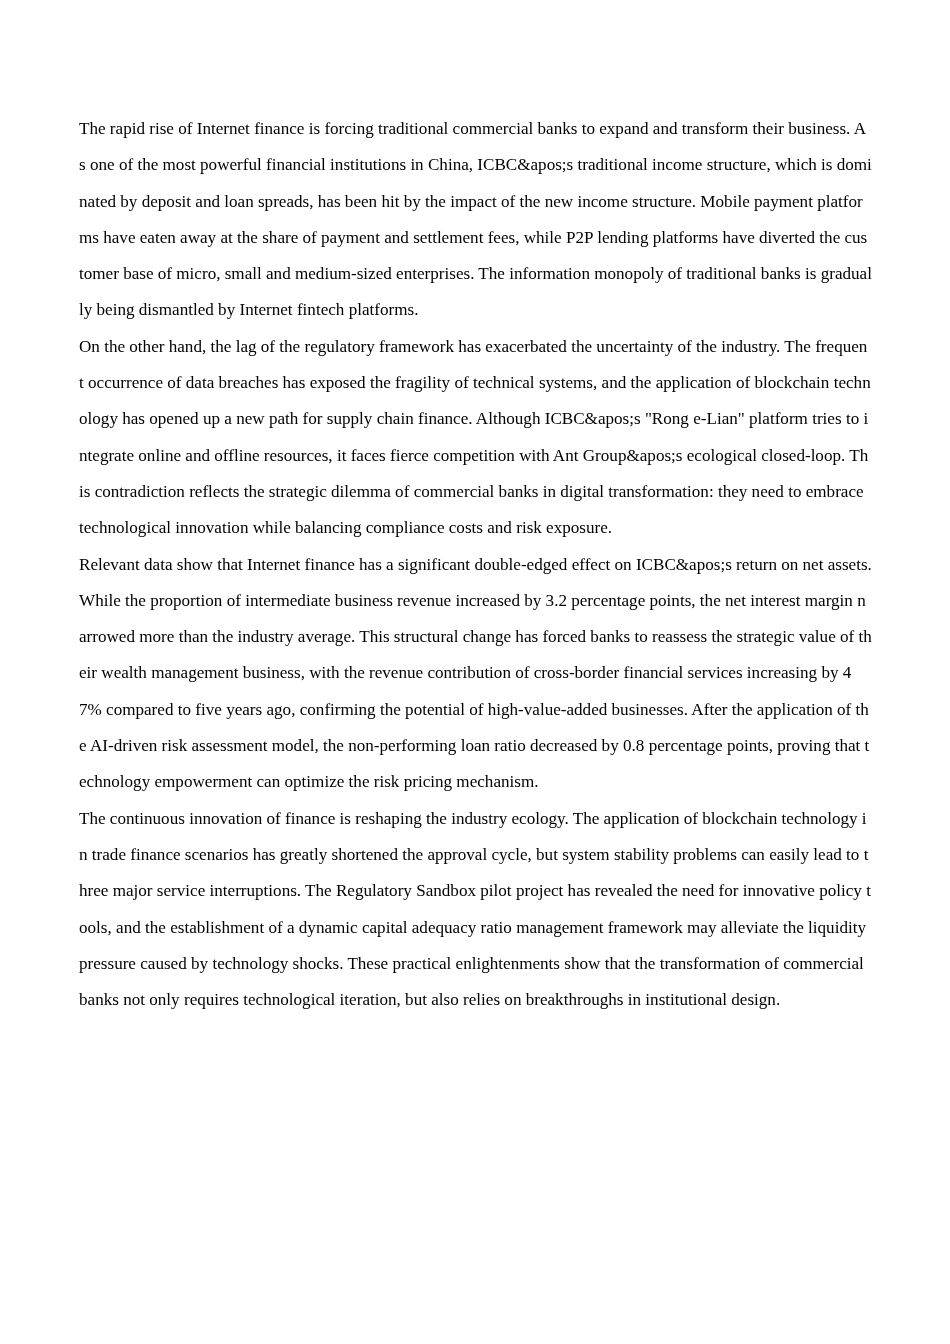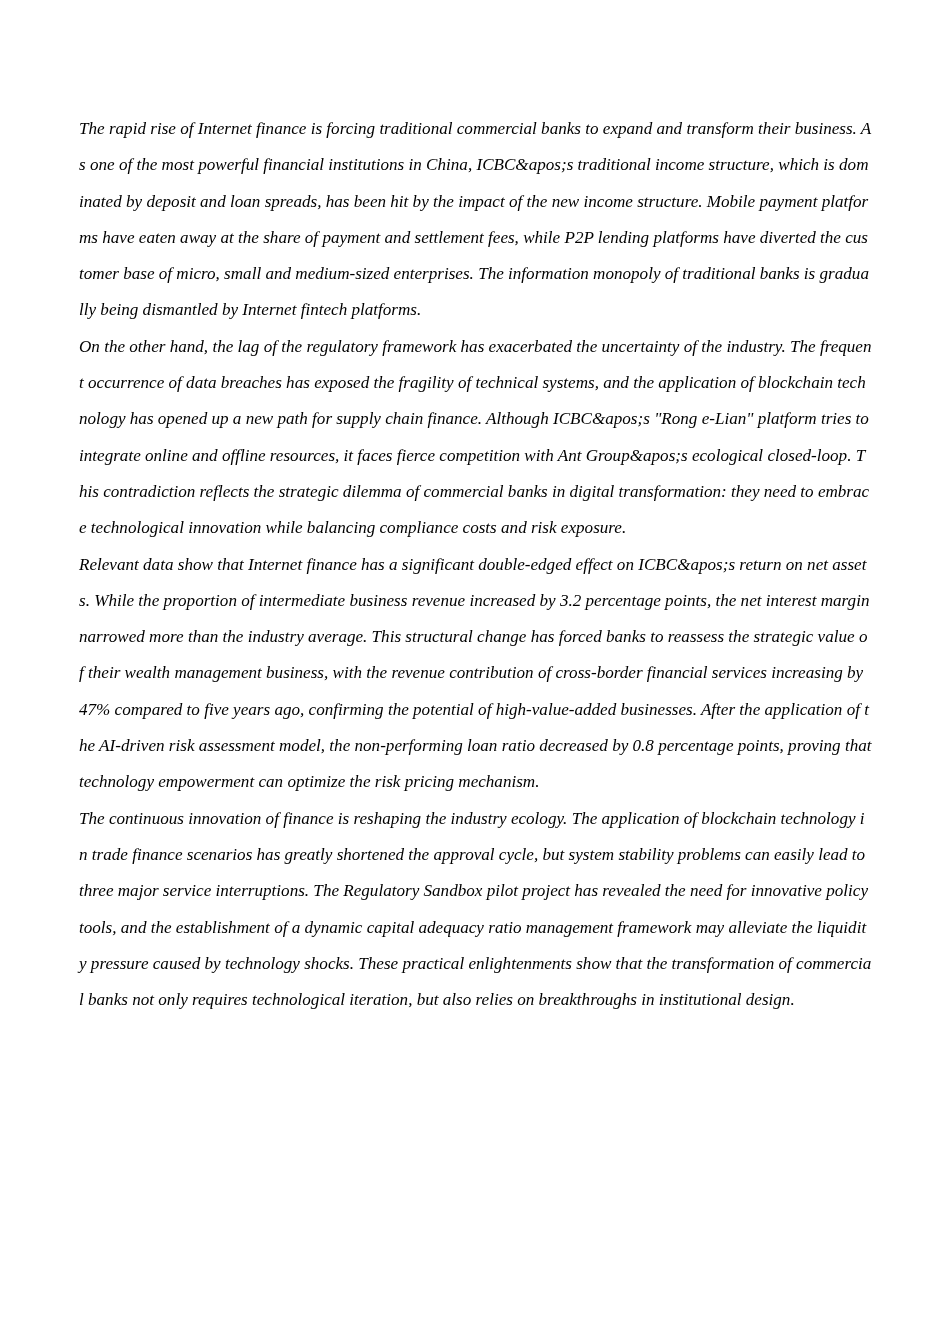--- a/index.html
+++ b/index.html
@@ -21,21 +21,20 @@
     background: #ffffff;
     overflow: hidden;
     box-sizing: border-box;
   }
 
   .doc-body {
     position: absolute;
     left: 79px;
     top: 111px;
     width: 793px;
-    font-style: italic;
   }
 
   .para {
     margin: 0;
     padding: 0;
     font-size: 17.1px;
     line-height: 36.3px;
     text-align: left;
     
     word-break: break-all;

